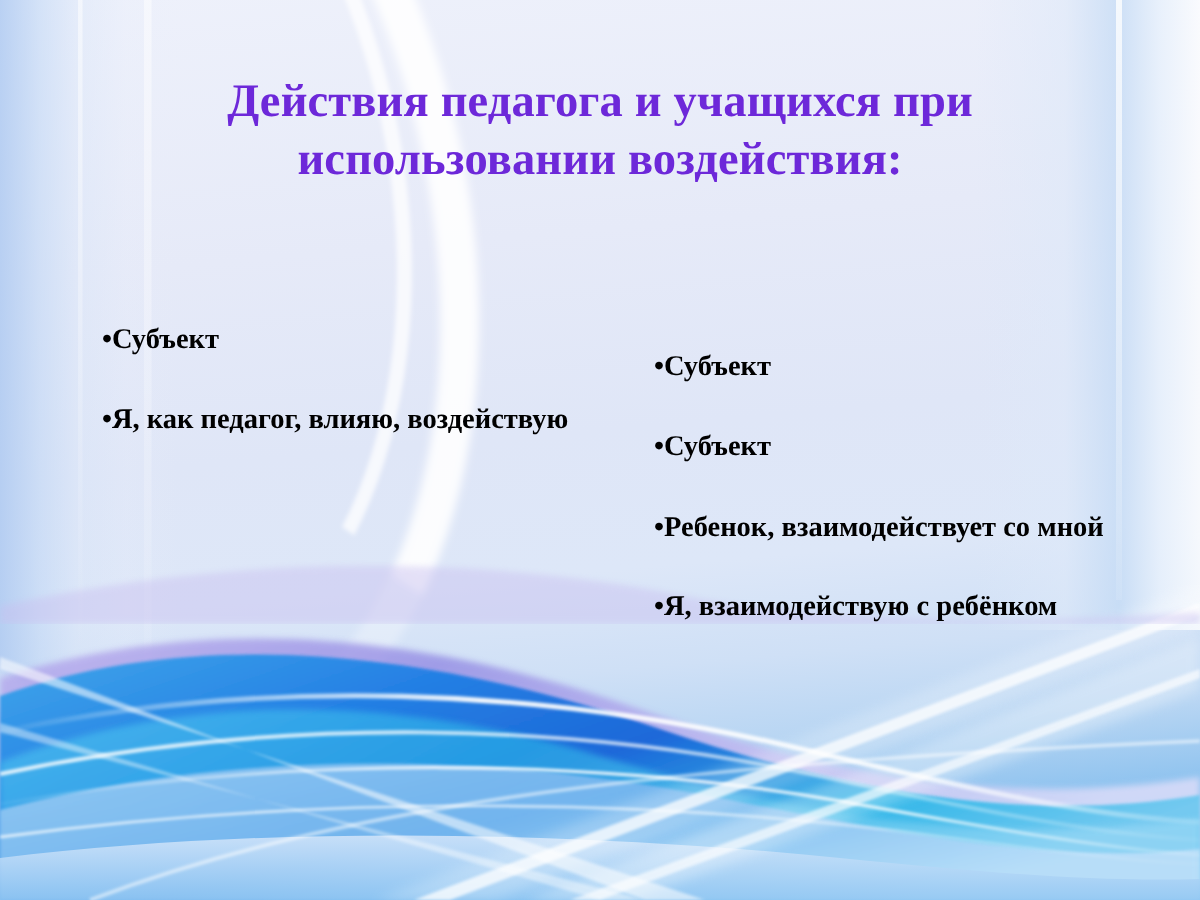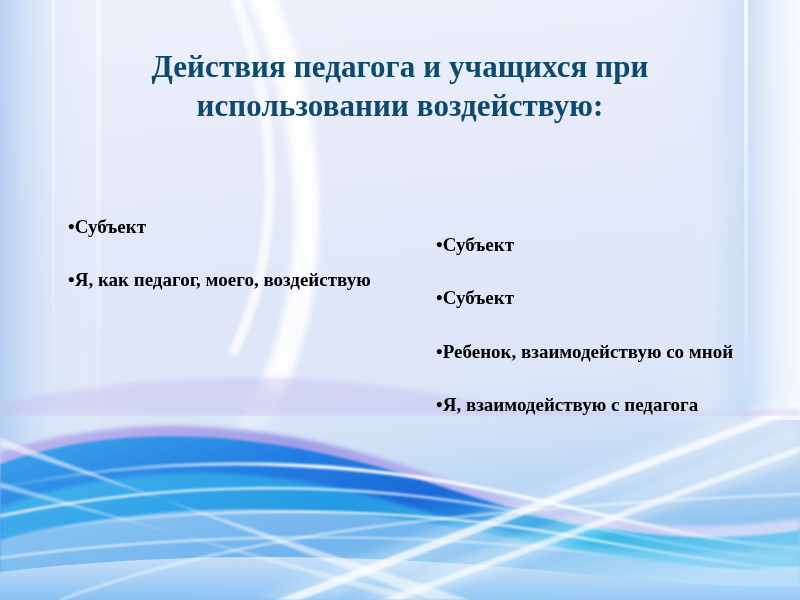--- a/index.html
+++ b/index.html
@@ -107,21 +107,21 @@
 
   
   .title {
     position: absolute;
     left: 30px; top: 26px;
     width: 740px;
     text-align: center;
     font-size: 31px;
     font-weight: bold;
     line-height: 1.27;
-    color: #0c4a6e;
+    color: #6d28d9;
     letter-spacing: 0.1px;
   }
   .col {
     position: absolute;
     font-size: 19px;
     font-weight: bold;
     color: #000000;
     line-height: 1.12;
   }
   .col-left  { left: 68px;  top: 216px; width: 330px; }
@@ -227,28 +227,28 @@
 
     <path d="M60,210 C220,150 420,120 800,104" stroke="#ffffff" stroke-opacity="0.55" stroke-width="2.4" fill="none" filter="url(#soft2)"></path>
   </svg>
 
   <svg class="waves" style="bottom:184px;height:70px;" viewBox="0 0 800 70" preserveAspectRatio="none">
     <path d="M0,58 C170,20 340,26 470,54 C580,70 690,70 800,62 L800,70 L0,70 Z" fill="#c9c0f0" opacity="0.45" filter="url(#soft)"></path>
   </svg>
 
   <h1 class="title">
     <span>Действия педагога и учащихся при</span><br>
-    <span>использовании воздействую:</span>
+    <span>использовании воздействия:</span>
   </h1>
 
   <div class="col col-left">
     <div class="bullet"><span class="dot">•</span><span class="txt">Субъект</span></div>
-    <div class="bullet"><span class="dot">•</span><span class="txt">Я, как педагог, моего, воздействую</span></div>
+    <div class="bullet"><span class="dot">•</span><span class="txt">Я, как педагог, влияю, воздействую</span></div>
   </div>
 
   <div class="col col-right">
     <div class="bullet"><span class="dot">•</span><span class="txt">Субъект</span></div>
     <div class="bullet"><span class="dot">•</span><span class="txt">Субъект</span></div>
-    <div class="bullet"><span class="dot">•</span><span class="txt">Ребенок, взаимодействую со мной</span></div>
-    <div class="bullet"><span class="dot">•</span><span class="txt">Я, взаимодействую с педагога</span></div>
+    <div class="bullet"><span class="dot">•</span><span class="txt">Ребенок, взаимодействует со мной</span></div>
+    <div class="bullet"><span class="dot">•</span><span class="txt">Я, взаимодействую с ребёнком</span></div>
   </div>
 
 </div>
 
 </body></html>

